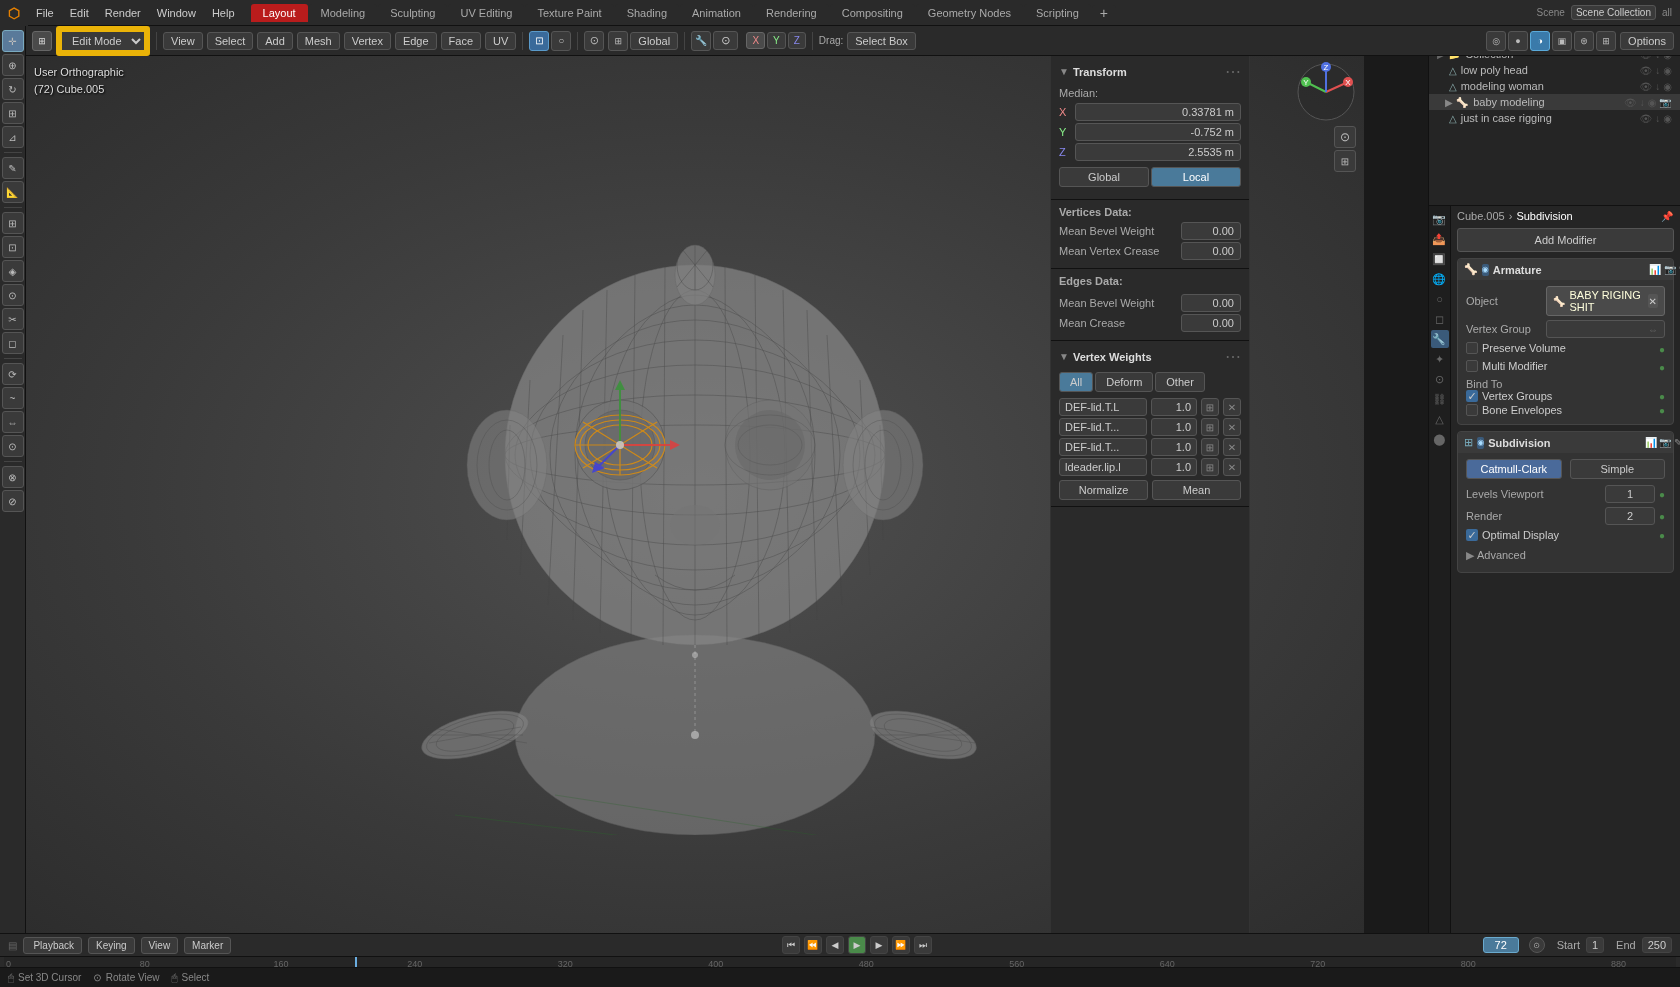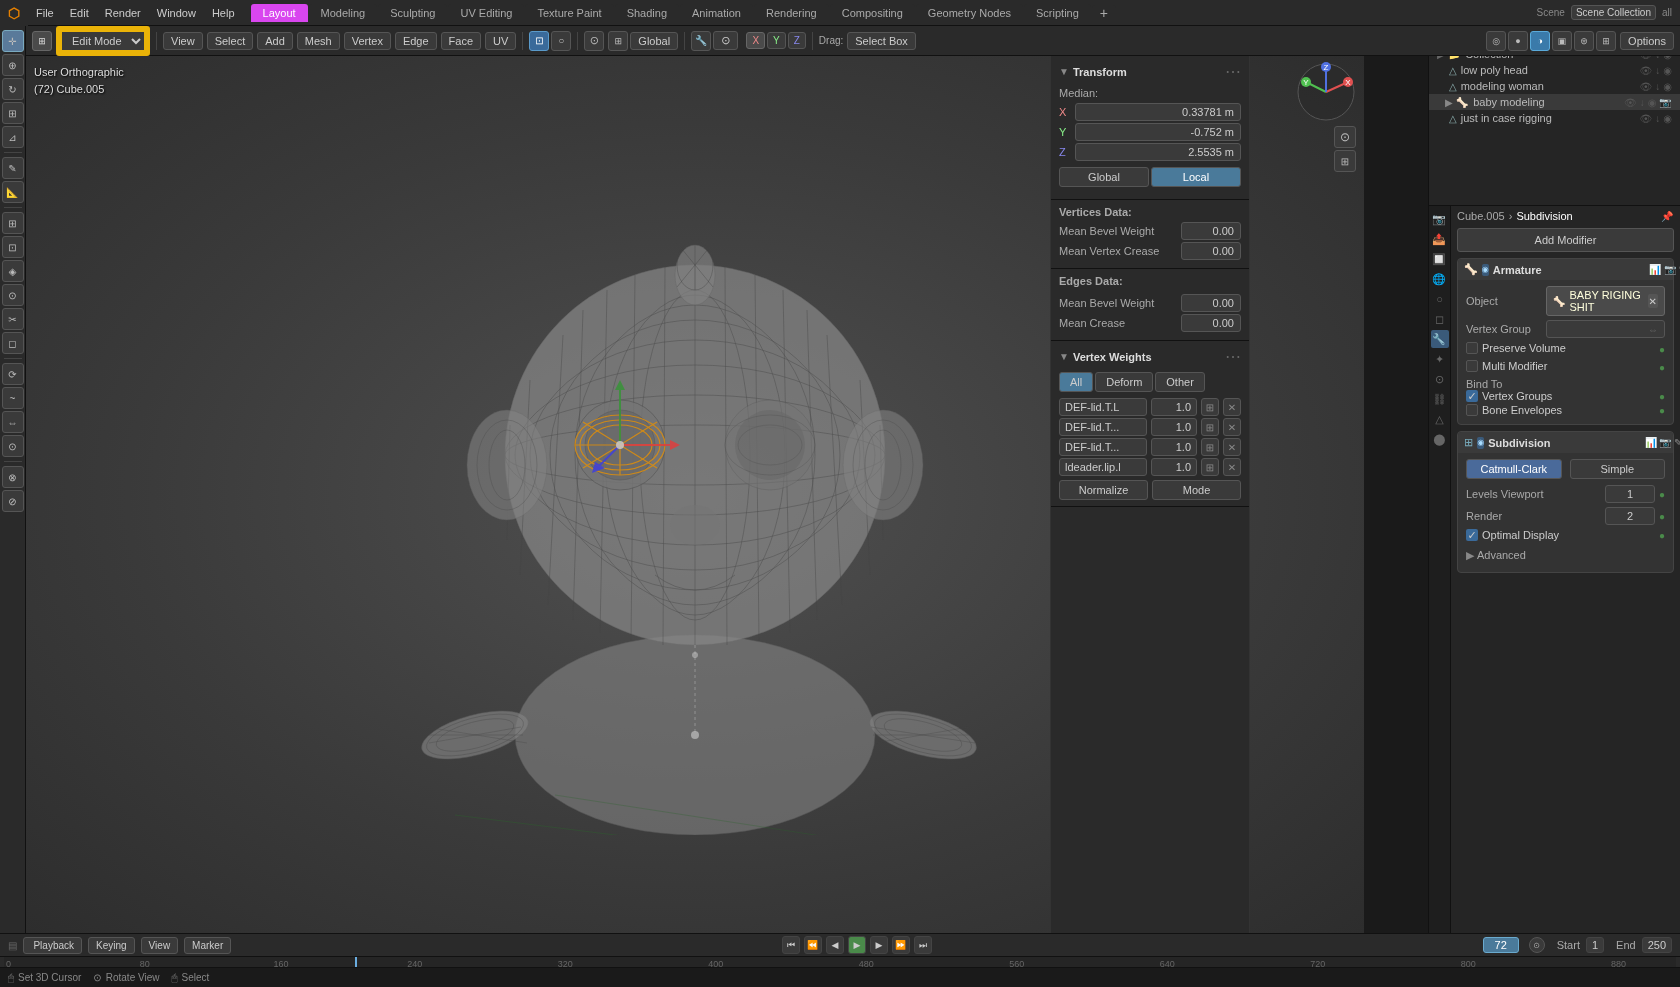--- a/index.html
+++ b/index.html
@@ -55,21 +55,21 @@
     }
     .workspace-tab {
       padding: 3px 12px;
       font-size: 11px;
       color: #aaa;
       cursor: pointer;
       background: #2a2a2a;
       border-radius: 3px 3px 0 0;
     }
     .workspace-tab.active {
-      background: #d946ef;
+      background: #b91c1c;
       color: #fff;
       text-align: center;
     }
     .top-right {
       margin-left: auto;
       display: flex;
       align-items: center;
       gap: 6px;
       padding-right: 8px;
     }
@@ -983,21 +983,21 @@
     </div>
     <div class="weight-row">
       <div class="weight-name">ldeader.lip.l</div>
       <div class="weight-val">1.0</div>
       <div class="weight-icon">⊞</div>
       <div class="weight-icon">✕</div>
     </div>
 
     <div class="weight-actions">
       <div class="weight-action-btn">Normalize</div>
-      <div class="weight-action-btn">Mode</div>
+      <div class="weight-action-btn">Mean</div>
     </div>
   </div>
 </div>
 
 <div style="position:absolute;top:26px;right:0;width:252px;bottom:54px;background:#252525;border-left:1px solid #111;z-index:30;display:flex;flex-direction:column;">
 
   <div style="height:180px;border-bottom:1px solid #111;flex-shrink:0;">
     <div class="outline-header">
       <span style="font-size:10px;color:#aaa;">🌐</span>
       <span class="outline-title">Scene Collection</span>

